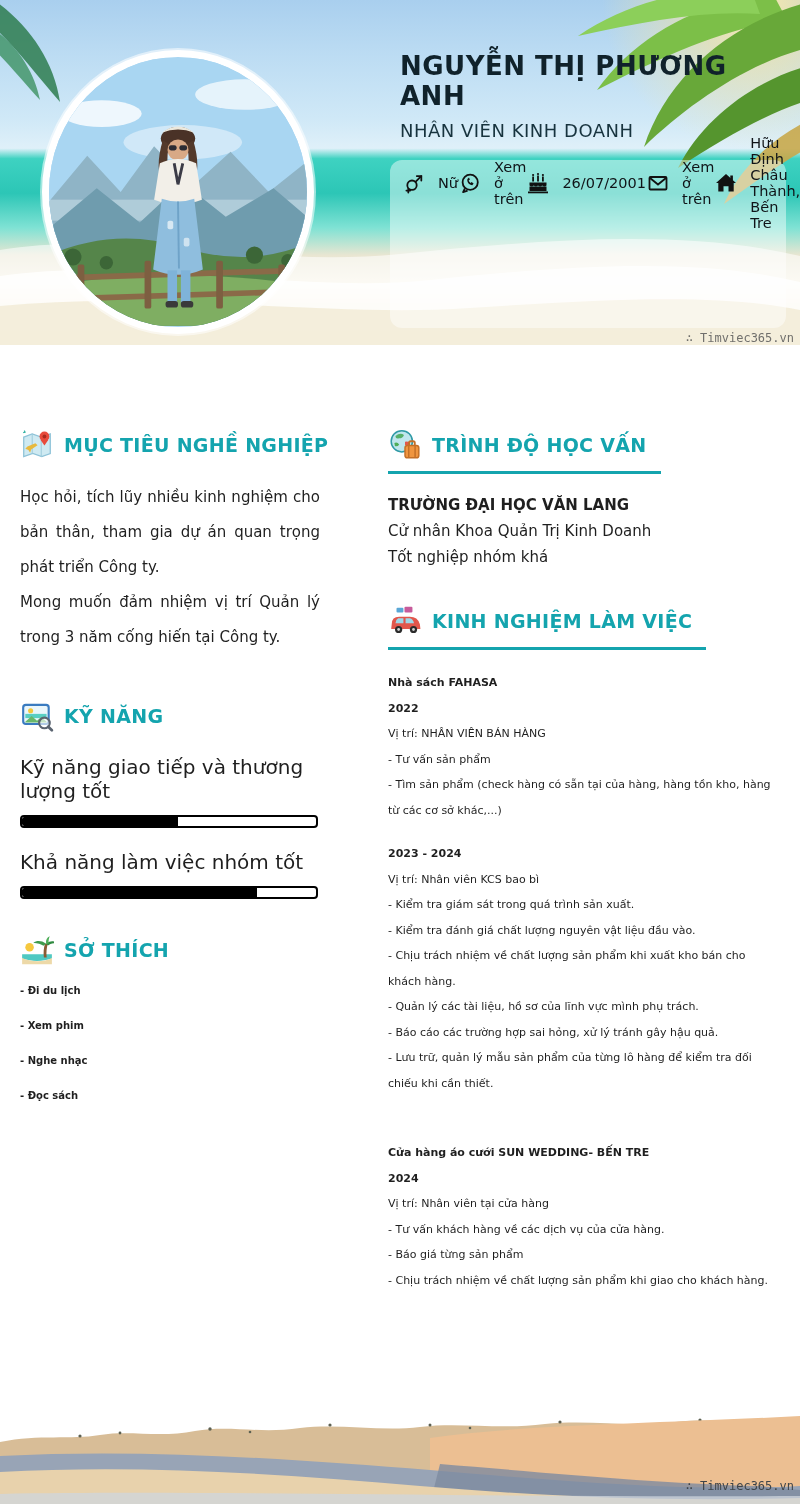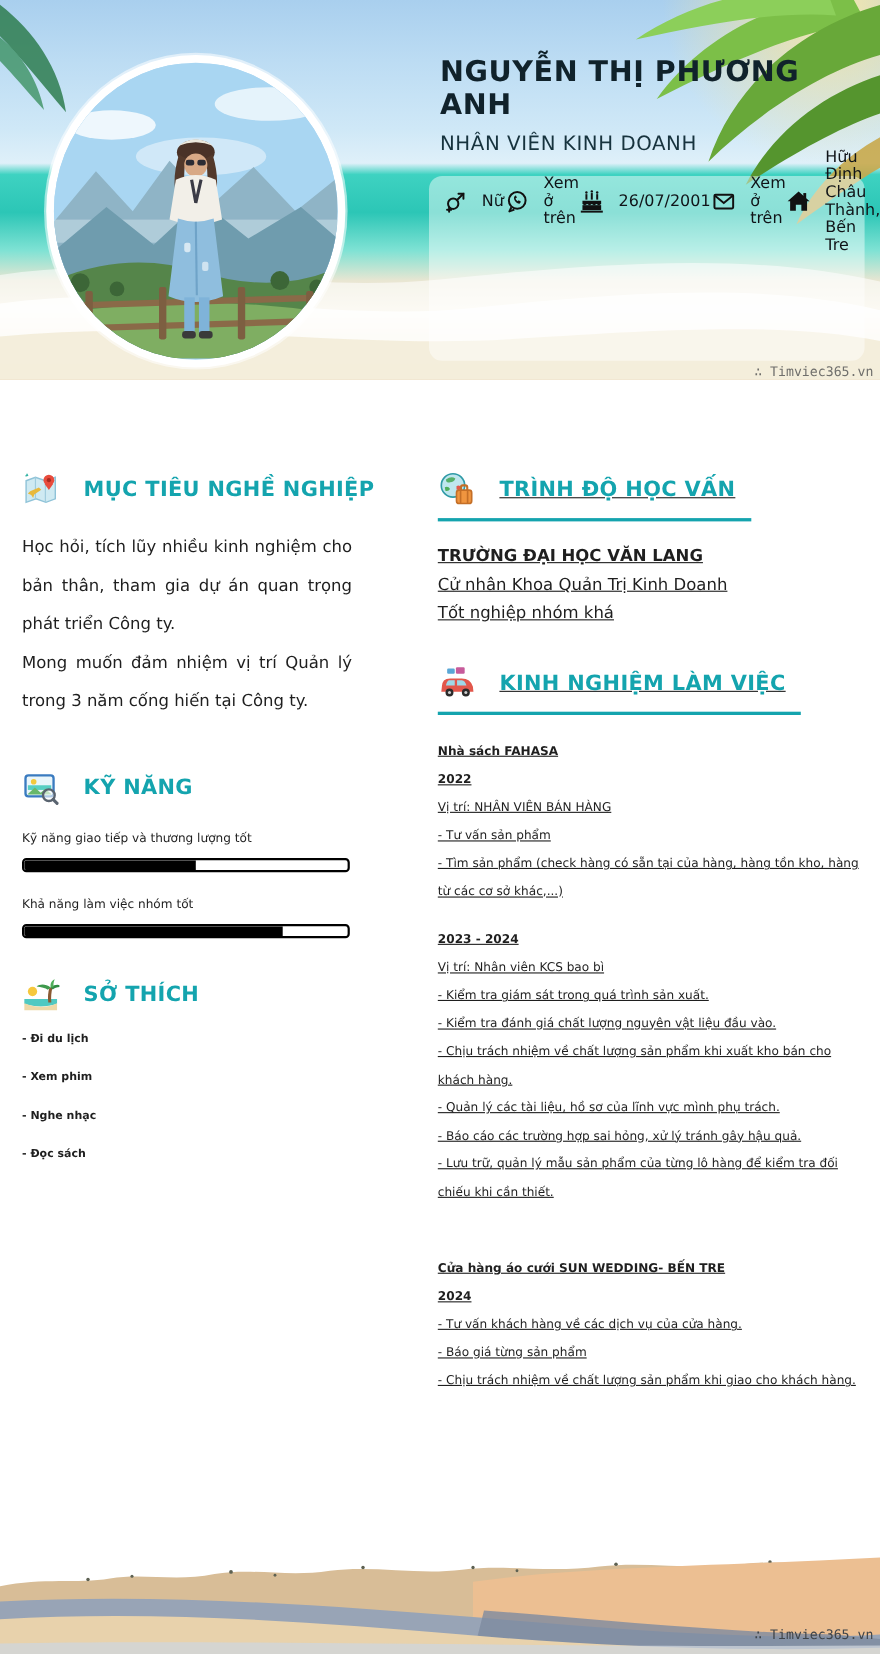--- a/index.html
+++ b/index.html
@@ -37,31 +37,31 @@
   .info-row { display:flex; align-items:center; height:30px; }
   .info-row .ic { width:24px; height:24px; flex:0 0 24px; margin-right:12px; display:flex; align-items:center; justify-content:center; }
   .info-row .txt { font-size:14.5px; color:#101418; }
 
   .wm { position:absolute; font-family:"DejaVu Sans Mono","Liberation Mono",monospace; font-size:12px; white-space:nowrap; }
   .wm-top { right:6px; top:331px; color:rgba(88,88,88,.85); }
   .wm-bottom { right:6px; top:1479px; color:#3f4449; }
 
   
   .col-left  { position:absolute; left:20px;  top:428px; width:300px; }
-  .col-right { position:absolute; left:398px; top:428px; width:394px;text-decoration:underline; }
-
-  .sec-head { display:flex; align-items:center; gap:22px;text-align:center; }
+  .col-right { position:absolute; left:388px; top:428px; width:394px; }
+
+  .sec-head { display:flex; align-items:center; gap:10px;text-align:center; }
   .sec-head.underlined { border-bottom:3px solid #14a4ae; padding-bottom:9px; padding-right:14px; width:fit-content; }
   .sec-icon { width:34px; height:34px; flex:0 0 34px; }
   .sec-title { font-size:19px; font-weight:bold; color:#14a4ae; letter-spacing:.3px; white-space:nowrap; }
 
   .objective-text { margin-top:18px; font-size:15px; line-height:35px; text-align:justify; }
 
   .skill { margin-top:22px; }
-  .skill-label { font-size:11px; }
+  .skill-label { font-size:20px; }
   .bar { margin-top:12px; width:298px; height:13px; border:2px solid #000; border-radius:4px; background:#fff; overflow:hidden; }
   .bar-fill { height:100%; background:#000; border-radius:2px 0 0 2px; }
 
   .mt26 { margin-top:44px; }
   .mt34 { margin-top:34px; }
 
   .hobby-list { margin-top:6px; font-size:10px; line-height:35px;font-weight:bold; }
 
   .edu-block { margin-top:18px; font-size:15px; line-height:26px; }
   .edu-school { font-weight:bold; }
@@ -337,20 +337,21 @@
     <div>- Kiểm tra đánh giá chất lượng nguyên vật liệu đầu vào.</div>
     <div>- Chịu trách nhiệm về chất lượng sản phẩm khi xuất kho bán cho khách hàng.</div>
     <div>- Quản lý các tài liệu, hồ sơ của lĩnh vực mình phụ trách.</div>
     <div>- Báo cáo các trường hợp sai hỏng, xử lý tránh gây hậu quả.</div>
     <div>- Lưu trữ, quản lý mẫu sản phẩm của từng lô hàng để kiểm tra đối chiếu khi cần thiết.</div>
   </div>
 
   <div class="job job-gap-lg">
     <div class="b">Cửa hàng áo cưới SUN WEDDING- BẾN TRE</div>
     <div class="b">2024</div>
+    <div>Vị trí: Nhân viên tại cửa hàng</div>
     <div>- Tư vấn khách hàng về các dịch vụ của cửa hàng.</div>
     <div>- Báo giá từng sản phẩm</div>
     <div>- Chịu trách nhiệm về chất lượng sản phẩm khi giao cho khách hàng.</div>
   </div>
 </div>
 
 <div class="footer">
   <svg width="800" height="106" viewBox="0 0 800 106">
     <rect width="800" height="106" fill="#ffffff"></rect>
     <path d="M0 44 C 40 36 70 42 100 37 C 130 32 160 40 195 33 C 230 27 260 36 300 30 C 340 25 380 34 420 29 C 460 24 500 32 545 26 C 590 21 630 30 675 24 C 715 19 755 28 800 22 L800 106 L0 106 Z" fill="#d8bd97"></path>

